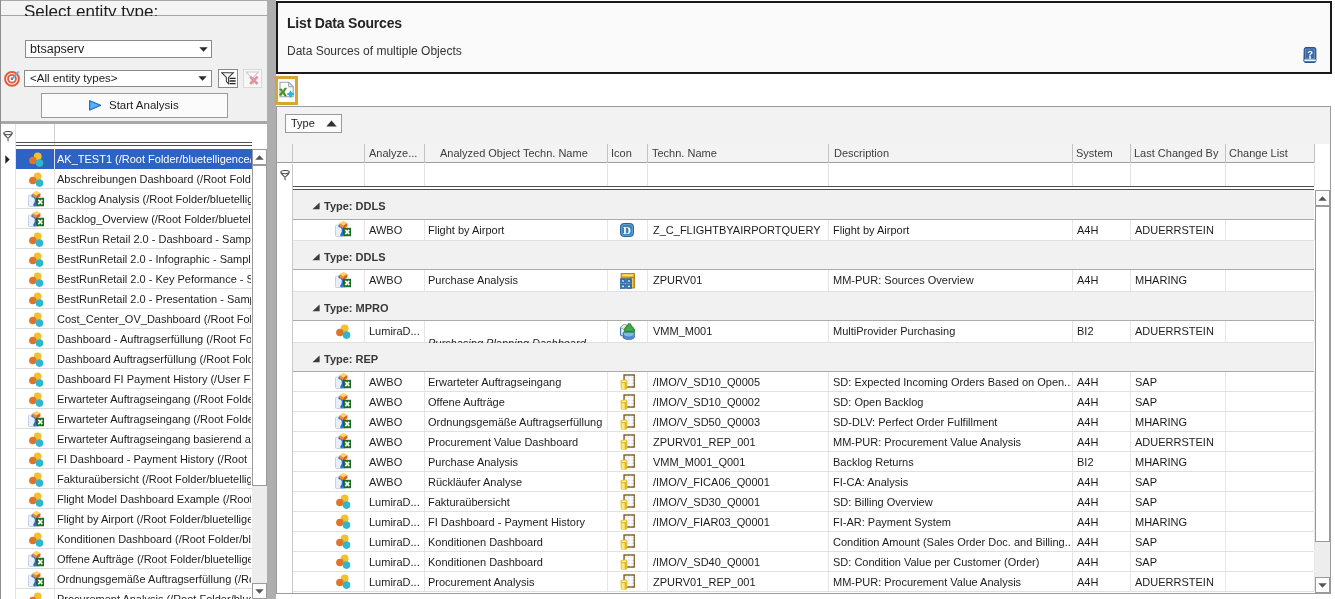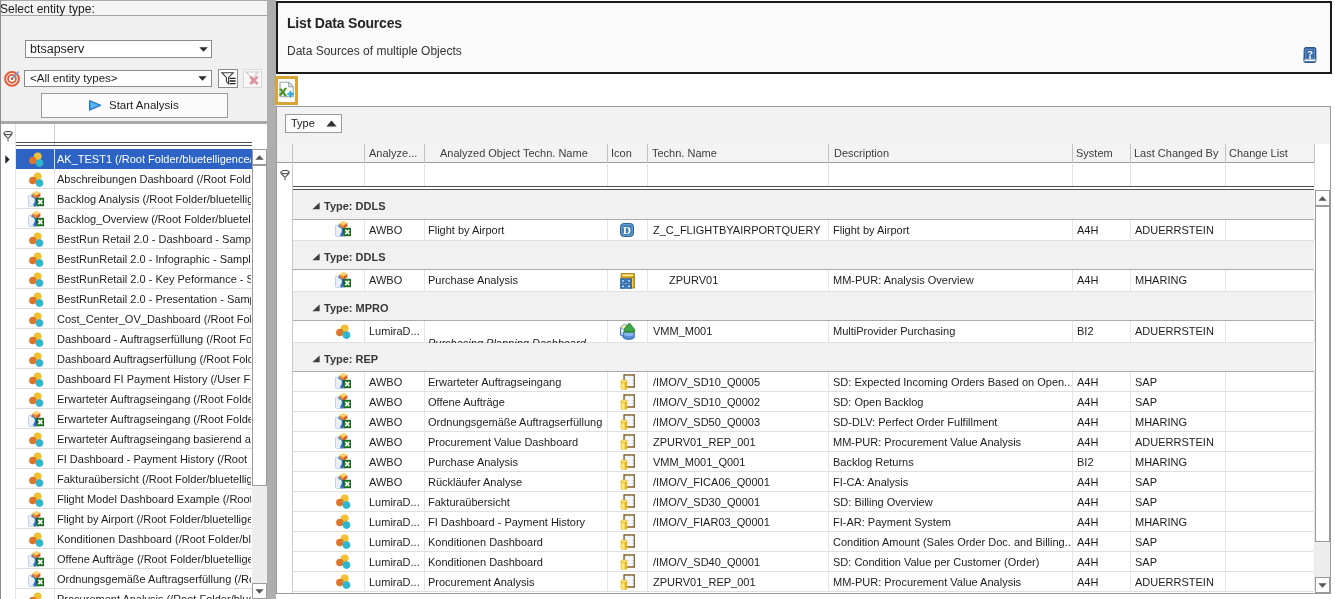--- a/index.html
+++ b/index.html
@@ -2,21 +2,21 @@
 <html><head><meta charset="utf-8"><style>
 html,body{margin:0;padding:0;}
 body{width:1335px;height:599px;overflow:hidden;background:#ffffff;font-family:"Liberation Sans",sans-serif;font-size:11px;color:#1c1c1c;position:relative;}
 div{box-sizing:border-box;}
 .txt{position:absolute;white-space:nowrap;line-height:normal;}
 svg{display:block;}
 </style></head><body>
 <div style="position:absolute;left:0px;top:0px;width:1335px;height:1px;background:#a9a9a9;"></div>
 <div style="position:absolute;left:0px;top:0px;width:1px;height:599px;background:#8e8e8e;"></div>
 <div style="position:absolute;left:1px;top:1px;width:266px;height:15px;background:#f4f4f4;border-bottom:1px solid #a5a5a5;"></div>
-<div class="txt" style="left:0;top:2px;font-size:12px;color:#1c1c1c;">Select entity type:</div>
+<div class="txt" style="left:24px;top:2px;font-size:17px;color:#1c1c1c;">Select entity type:</div>
 <div style="position:absolute;left:1px;top:16px;width:266px;height:105px;background:#f0f0f0;"></div>
 <div style="position:absolute;left:25px;top:40px;width:187px;height:18px;background:#ffffff;border:1px solid #8a8a8a;"></div>
 <div class="txt" style="left:30px;top:42px;font-size:12.5px;">btsapserv</div>
 <div style="position:absolute;left:199px;top:47px;width:9px;height:5px;">
     <svg width="9" height="5" viewBox="0 0 9 5" style="" xmlns="http://www.w3.org/2000/svg">
       <polygon points="0.3,0.3 8.7,0.3 4.5,4.7" fill="#2b2b2b"></polygon>
     </svg>
   </div>
 <div style="position:absolute;left:4px;top:70px;width:17px;height:17px;">
     <svg width="17" height="17" viewBox="0 0 17 17" style="" xmlns="http://www.w3.org/2000/svg">
@@ -477,22 +477,22 @@
         <rect x="6.6" y="11.2" width="4.9" height="4.2"></rect>
       </g>
       <g fill="#ffffff">
         <polygon points="3,6.9 4.1,8 3,9.1 1.9,8"></polygon>
         <polygon points="9,6.9 10.1,8 9,9.1 7.9,8"></polygon>
         <polygon points="3,12.2 4.1,13.3 3,14.4 1.9,13.3"></polygon>
         <polygon points="9,12.2 10.1,13.3 9,14.4 7.9,13.3"></polygon>
       </g>
     </svg>
   </div>
-<div class="txt" style="left:653px;top:274px;width:172px;overflow:hidden;margin-left:16px;">ZPURV01</div>
-<div class="txt" style="left:833px;top:274px;width:238px;overflow:hidden;">MM-PUR: Analysis Overview</div>
+<div class="txt" style="left:653px;top:274px;width:172px;overflow:hidden;">ZPURV01</div>
+<div class="txt" style="left:833px;top:274px;width:238px;overflow:hidden;">MM-PUR: Sources Overview</div>
 <div class="txt" style="left:1077px;top:274px;">A4H</div>
 <div class="txt" style="left:1135px;top:274px;width:88px;overflow:hidden;">MHARING</div>
 <div style="position:absolute;left:293px;top:292px;width:1021px;height:29px;background:#f1f1f1;border-bottom:1px solid #ababab;"></div>
 <div style="position:absolute;left:312px;top:304px;width:8px;height:8px;">
     <svg width="8" height="8" viewBox="0 0 8 8" style="" xmlns="http://www.w3.org/2000/svg">
       <polygon points="7.6,0.4 7.6,7.2 0.4,7.2" fill="#3c3c3c"></polygon>
     </svg>
   </div>
 <div class="txt" style="left:324px;top:302px;font-weight:bold;color:#383838;">Type: MPRO</div>
 <div style="position:absolute;left:293px;top:321px;width:1021px;height:22px;background:#ffffff;border-bottom:1px solid #e0e0e0;"></div>

